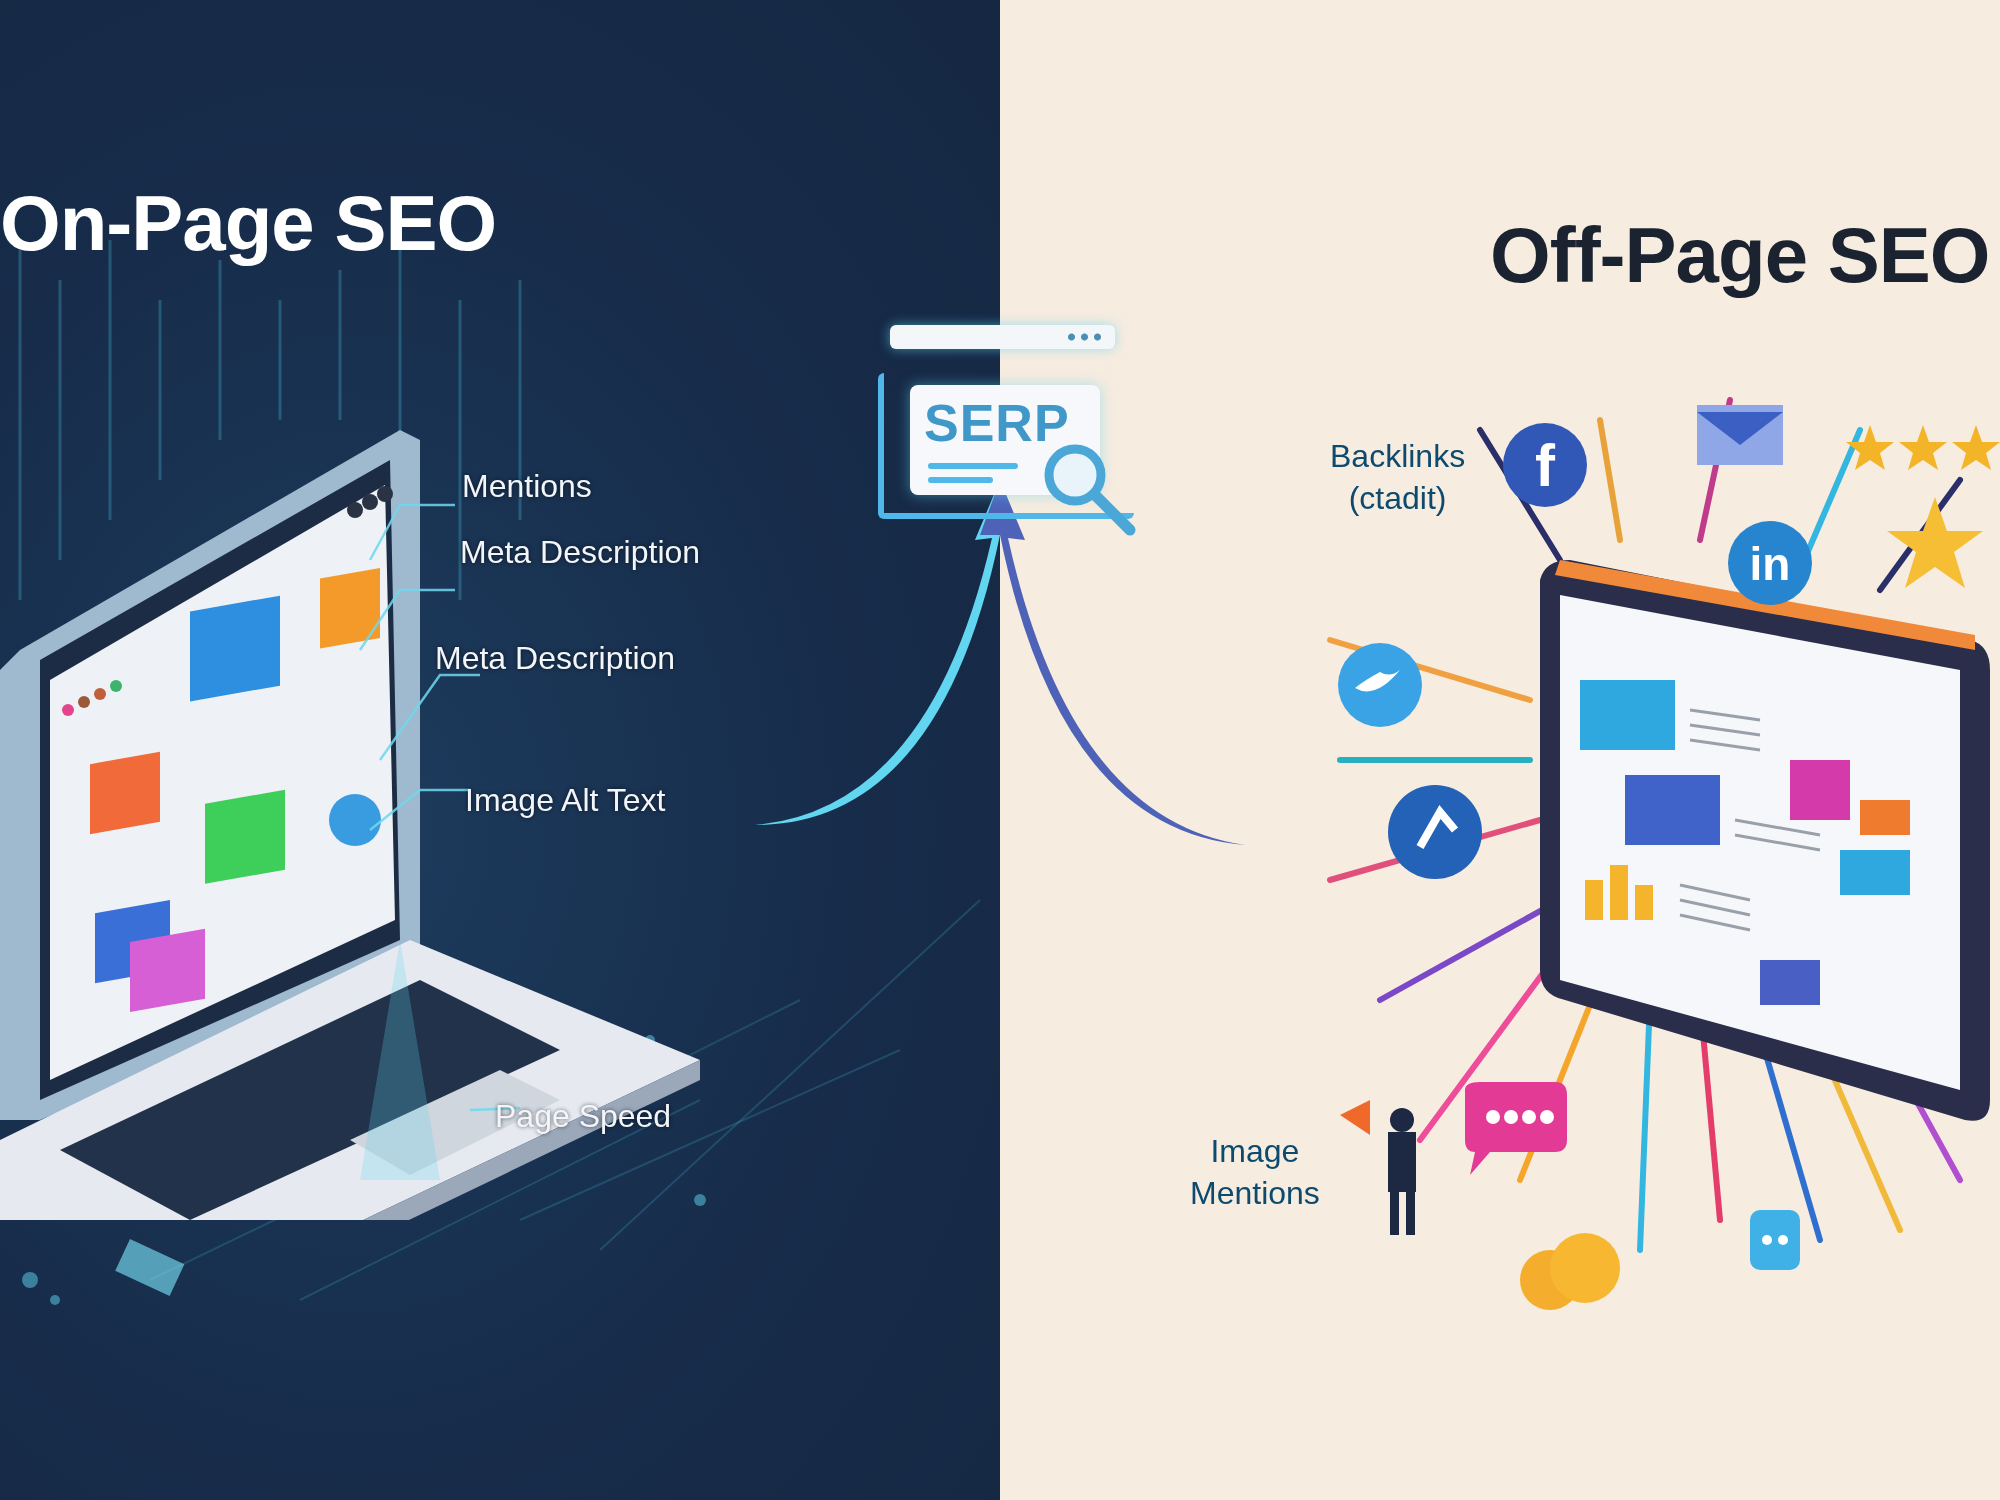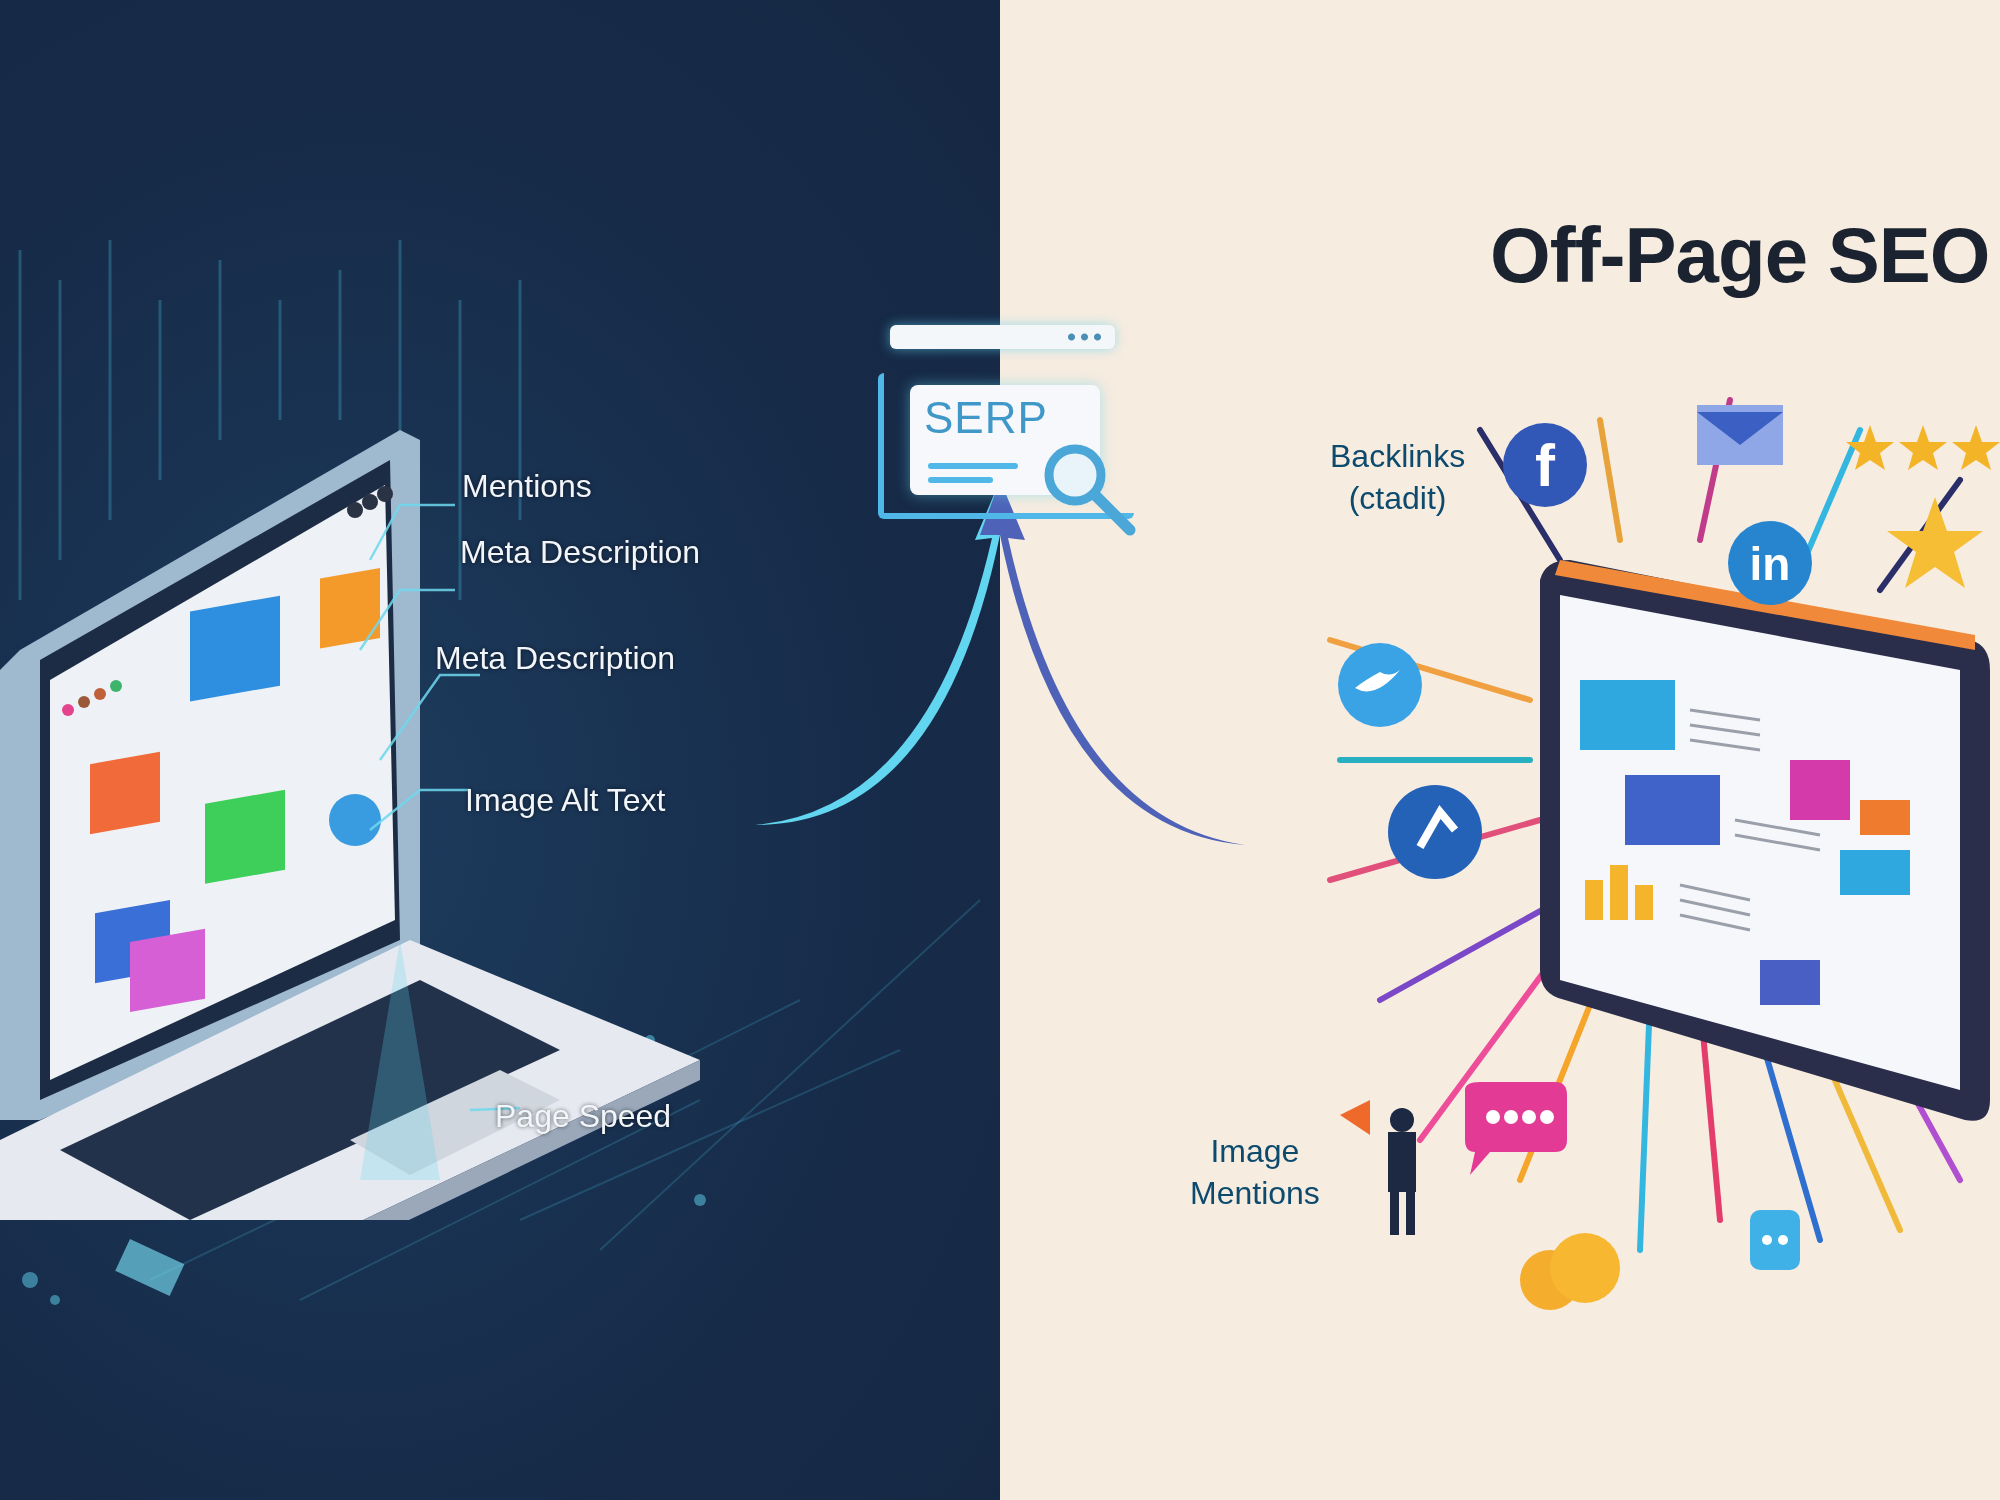--- a/index.html
+++ b/index.html
@@ -79,20 +79,21 @@
   <svg width="1000" height="1500" style="left:0;top:0">
     <g stroke="#6fd8ee" stroke-width="2.5" fill="none" opacity="0.85">
       <path d="M455 505 L400 505 L370 560"></path>
       <path d="M455 590 L400 590 L360 650"></path>
       <path d="M480 675 L440 675 L380 760"></path>
       <path d="M470 790 L420 790 L370 830"></path>
       <path d="M520 1108 L470 1110"></path>
     </g>
   </svg>
 
+  <div class="title on">On-Page SEO</div>
   <div class="lbl dark" style="left:462px;top:468px">Mentions</div>
   <div class="lbl dark" style="left:460px;top:534px">Meta Description</div>
   <div class="lbl dark" style="left:435px;top:640px">Meta Description</div>
   <div class="lbl dark" style="left:465px;top:782px">Image Alt Text</div>
   <div class="lbl dark" style="left:495px;top:1098px">Page Speed</div>
 </div>
 
 <div class="panel right">
   <svg width="1000" height="1500">
 
@@ -210,21 +211,21 @@
 <svg width="600" height="600" style="left:700px;top:280px">
   <path d="M55 545 Q240 545 300 255 L320 250 L300 200 L275 260 L292 258 Q230 530 55 545 Z" fill="#62d6f0"></path>
   <path d="M545 565 Q360 550 300 255 L280 255 L300 200 L325 260 L308 258 Q370 540 545 565 Z" fill="#4e63b8"></path>
 </svg>
 
 <div style="position:absolute;left:870px;top:325px;width:260px;height:200px;">
   <div style="position:absolute;left:20px;top:0;width:225px;height:24px;background:#f4f7fa;border-radius:6px;box-shadow:0 0 12px rgba(95,212,238,.6);"></div>
   <div style="position:absolute;left:195px;top:8px;width:40px;height:8px;background:radial-gradient(circle,#4b8fb5 3px,transparent 4px) 0 0/13px 8px repeat-x;"></div>
   <div style="position:absolute;left:8px;top:48px;width:250px;height:140px;border:6px solid #4fb8e8;border-top:none;border-right:none;border-radius:6px;"></div>
   <div style="position:absolute;left:40px;top:60px;width:190px;height:110px;background:#f6f8fb;border-radius:8px;box-shadow:0 0 14px rgba(95,212,238,.5);">
-    <div style="position:absolute;left:14px;top:8px;font-size:44px;font-weight:normal;color:#3f98c8;letter-spacing:1px;">SERP</div>
+    <div style="position:absolute;left:14px;top:8px;font-size:52px;font-weight:bold;color:#3f98c8;letter-spacing:1px;">SERP</div>
     <div style="position:absolute;left:18px;top:78px;width:90px;height:6px;background:#4fb8e8;border-radius:3px;"></div>
     <div style="position:absolute;left:18px;top:92px;width:65px;height:6px;background:#4fb8e8;border-radius:3px;"></div>
   </div>
   <svg width="110" height="110" style="left:165px;top:110px">
     <circle cx="40" cy="40" r="26" fill="#e9f4fa" stroke="#4aa7d8" stroke-width="9"></circle>
     <line x1="60" y1="60" x2="95" y2="95" stroke="#4aa7d8" stroke-width="11" stroke-linecap="round"></line>
   </svg>
 </div>
 
 </body></html>

